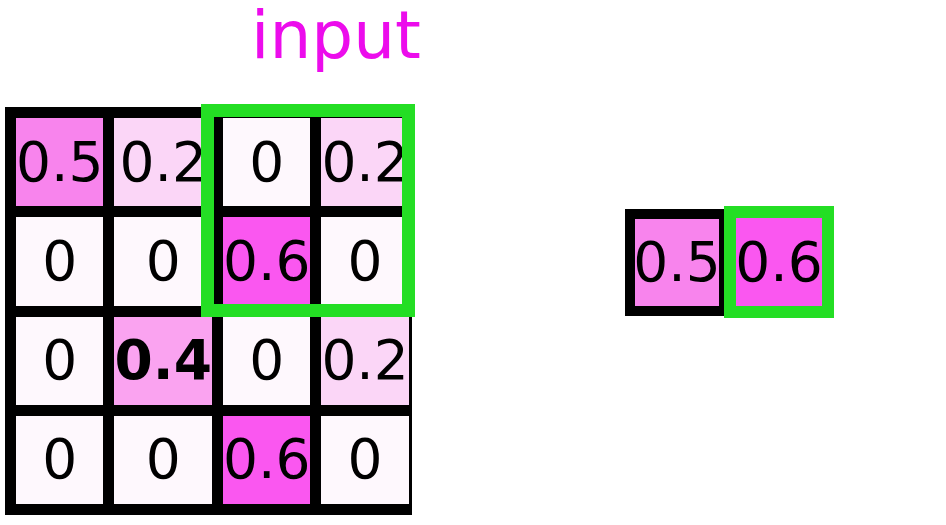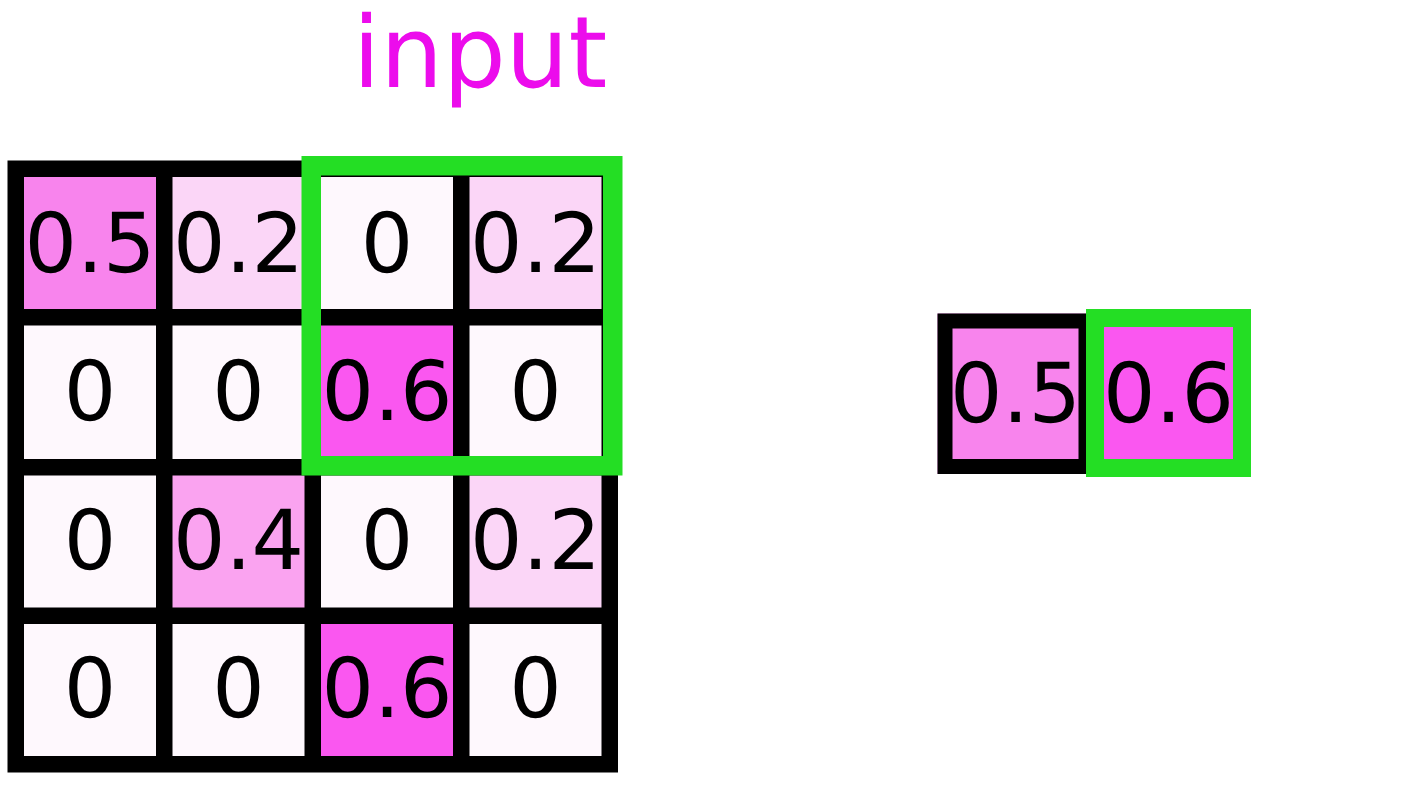--- a/index.html
+++ b/index.html
@@ -16,21 +16,21 @@
     overflow: hidden;
   }
   .title {
     position: absolute;
     top: 3px;
     font-size: 66px;
     line-height: 1;
     transform: translateX(-50%);
     white-space: nowrap;
   }
-  #t-in  { left: 320px; }
+  #t-in  { left: 336px; }
   #t-out { left: 823px; }
 
   .grid {
     position: absolute;
     left: 5px;
     top: 107px;
     width: 407px;
     height: 408px;
     background: #000000;
     display: grid;
@@ -100,21 +100,21 @@
   <div class="grid" style="background: rgb(0, 0, 0);">
       <div class="cell" style="background: rgb(248, 132, 237); color: rgb(0, 0, 0);">0.5</div>
       <div class="cell" style="background: rgb(251, 214, 247); color: rgb(0, 0, 0);">0.2</div>
       <div class="cell" style="background: rgb(254, 248, 253); color: rgb(0, 0, 0);">0</div>
       <div class="cell" style="background: rgb(251, 214, 247); color: rgb(0, 0, 0);">0.2</div>
       <div class="cell" style="background: rgb(254, 248, 253); color: rgb(0, 0, 0);">0</div>
       <div class="cell" style="background: rgb(254, 248, 253); color: rgb(0, 0, 0);">0</div>
       <div class="cell" style="background: rgb(250, 87, 240); color: rgb(0, 0, 0);">0.6</div>
       <div class="cell" style="background: rgb(254, 248, 253); color: rgb(0, 0, 0);">0</div>
       <div class="cell" style="background: rgb(254, 248, 253); color: rgb(0, 0, 0);">0</div>
-      <div class="cell" style="background: rgb(250, 163, 240); color: rgb(0, 0, 0);">0.4</div>
+      <div class="cell" style="background: rgb(250, 163, 240); color: rgb(0, 0, 0); font-weight: bold;">0.4</div>
       <div class="cell" style="background: rgb(254, 248, 253); color: rgb(0, 0, 0);">0</div>
       <div class="cell" style="background: rgb(251, 214, 247); color: rgb(0, 0, 0);">0.2</div>
       <div class="cell" style="background: rgb(254, 248, 253); color: rgb(0, 0, 0);">0</div>
       <div class="cell" style="background: rgb(254, 248, 253); color: rgb(0, 0, 0);">0</div>
       <div class="cell" style="background: rgb(250, 87, 240); color: rgb(0, 0, 0);">0.6</div>
       <div class="cell" style="background: rgb(254, 248, 253); color: rgb(0, 0, 0);">0</div>
     </div>
 
   <div class="hl" style="border-color: rgb(36, 222, 36);"></div>
 

